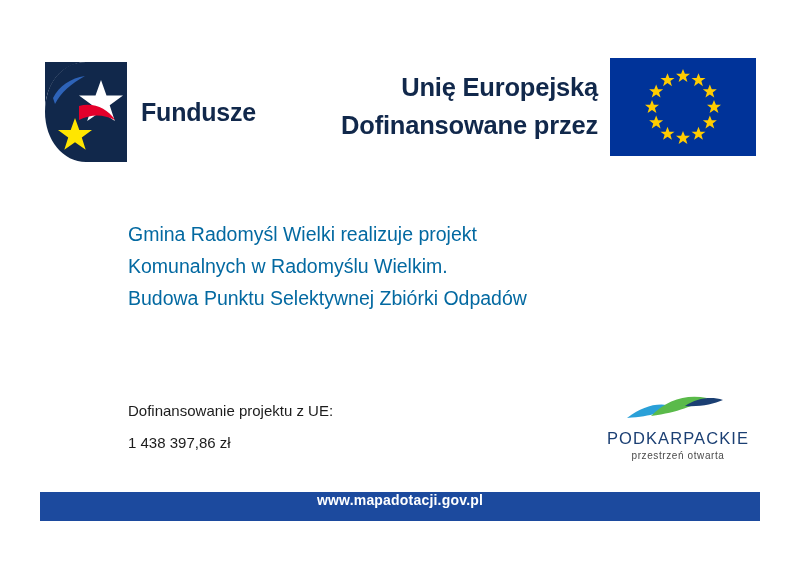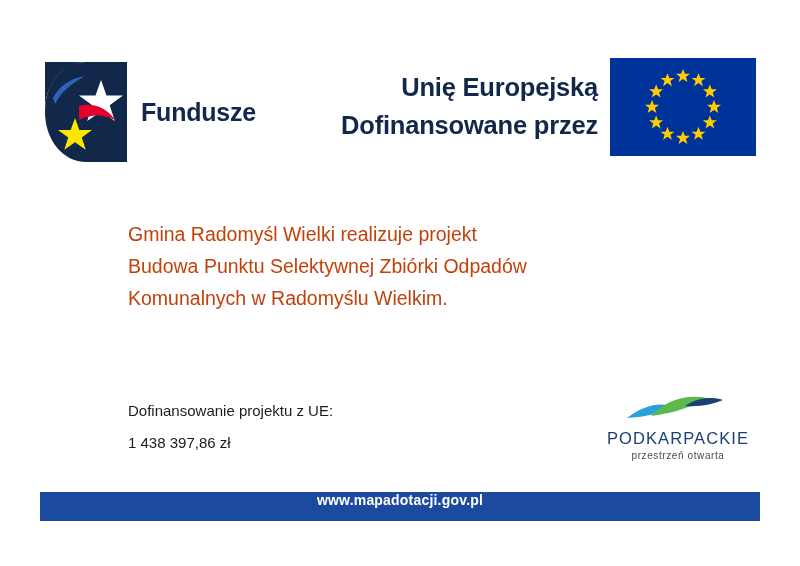--- a/index.html
+++ b/index.html
@@ -83,21 +83,21 @@
   .eu-flag svg { display: block; }
 
   
   .project-text {
     position: absolute;
     left: 128px;
     top: 218px;
     width: 600px;
     font-size: 19.5px;
     line-height: 32px;
-    color: #c2410c;
+    color: #0369a1;
   }
   .project-text div { white-space: nowrap; }
 
   .funding-block {
     position: absolute;
     left: 128px;
     top: 395px;
     width: 430px;
     font-size: 15px;
     line-height: 32px;
@@ -222,22 +222,22 @@
                 <polygon points="0,-7 1.9,-2.2 7,-2.2 2.9,0.9 4.4,6 0,2.9 -4.4,6 -2.9,0.9 -7,-2.2 -1.9,-2.2"></polygon>
               </g>
           </g>
         </g>
       </svg>
     </div>
   </div>
 
   <div class="project-text">
     <div>Gmina Radomyśl Wielki realizuje projekt</div>
+    <div>Komunalnych w Radomyślu Wielkim.</div>
     <div>Budowa Punktu Selektywnej Zbiórki Odpadów</div>
-    <div>Komunalnych w Radomyślu Wielkim.</div>
   </div>
 
   <div class="funding-block">
     <div>Dofinansowanie projektu z UE:</div>
     <div>1 438 397,86 zł</div>
   </div>
 
   <div class="podkarpackie">
     <div class="pk-mark">
       <svg width="110" height="32" viewBox="0 0 110 32" xmlns="http://www.w3.org/2000/svg">

